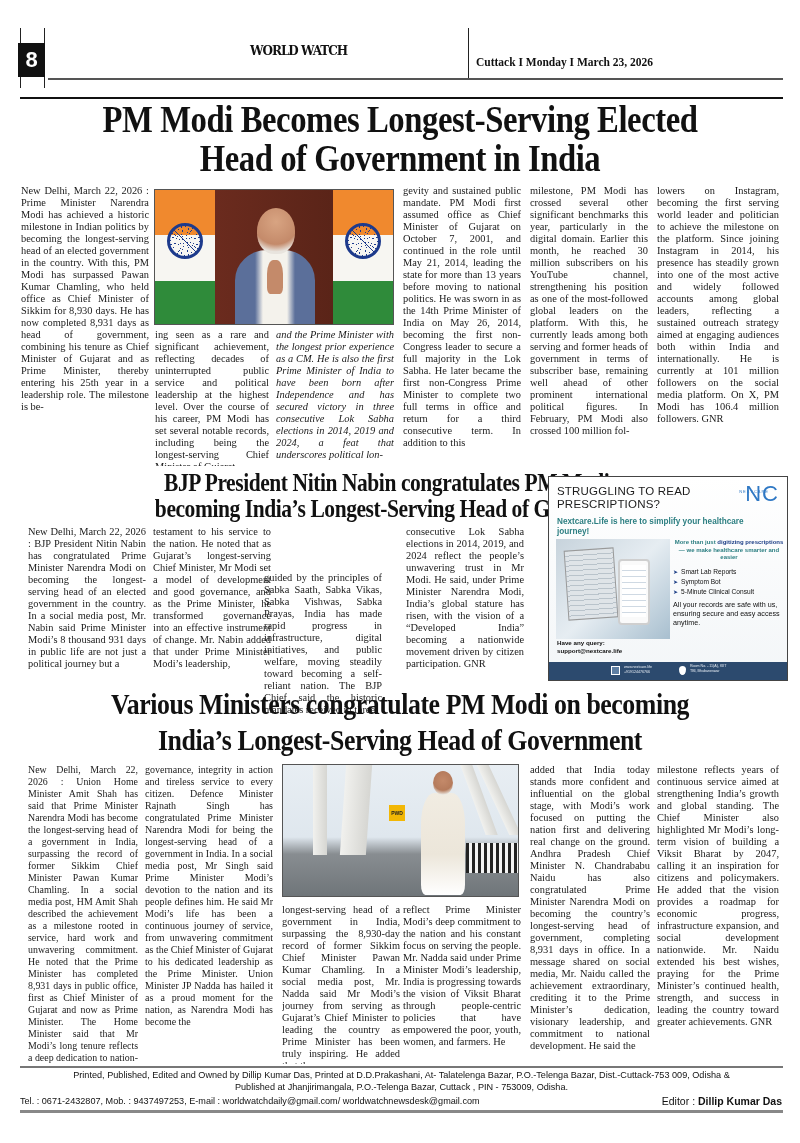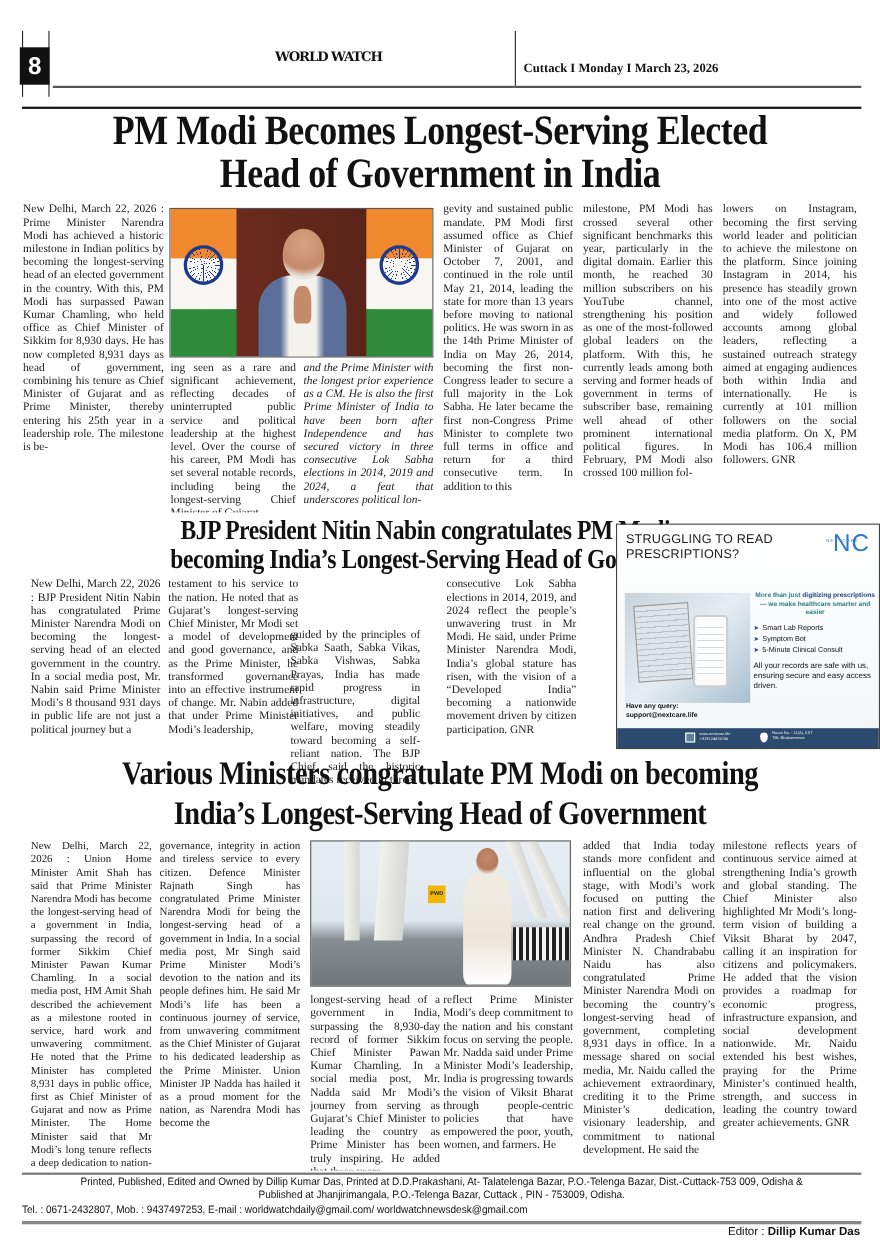--- a/index.html
+++ b/index.html
@@ -37,21 +37,21 @@
   .person .hands { position: absolute; left: 32px; top: 52px; width: 16px; height: 34px; background: #c48a6a; border-radius: 40% 40% 20% 20%; }
 
   .photo-bridge { left: 282px; top: 764px; width: 237px; height: 133px; background: linear-gradient(180deg, #e8eef3 0%, #dfe7ee 55%, #888d91 68%, #6f7579 100%); }
   .pylon { position: absolute; background: linear-gradient(90deg, #f1f1ee, #d6d6d2); }
   .bridge-person { position: absolute; left: 138px; top: 6px; width: 44px; height: 124px; }
   .bridge-person .head { position: absolute; left: 12px; top: 0; width: 20px; height: 24px; border-radius: 50%; background: radial-gradient(circle at 50% 40%, #c48a6a 0%, #b57b5c 55%, #eae7e1 80%); }
   .bridge-person .body { position: absolute; left: 0; top: 22px; width: 44px; height: 102px; border-radius: 30% 30% 10% 10%; background: linear-gradient(180deg, #f1ece2 0%, #ece6da 60%, #ffffff 100%); }
   .pwd-sign { position: absolute; left: 106px; top: 40px; width: 16px; height: 16px; background: #f2b705; font-size: 5px; font-weight: bold; text-align: center; line-height: 16px; color: #222; font-family: "Liberation Sans", sans-serif; }
   .barrier { position: absolute; right: 0; top: 78px; width: 52px; height: 30px; background: repeating-linear-gradient(90deg, #222 0 3px, #f4f4f4 3px 6px); }
 
-  .ad { position: absolute; left: 560px; top: 476px; width: 240px; height: 205px; border: 1px solid #444; background: linear-gradient(180deg, #ffffff 0%, #f3f6f8 100%); font-family: "Liberation Sans", sans-serif; overflow: hidden; }
+  .ad { position: absolute; left: 548px; top: 476px; width: 240px; height: 205px; border: 1px solid #444; background: linear-gradient(180deg, #ffffff 0%, #f3f6f8 100%); font-family: "Liberation Sans", sans-serif; overflow: hidden; }
   .ad-title { position: absolute; left: 8px; top: 8px; font-size: 11.5px; line-height: 13px; color: #1b1b1b; font-weight: normal; letter-spacing: 0.2px; }
   .ad-logo { position: absolute; right: 8px; top: 4px; font-size: 22px; font-weight: normal; color: #2f78c4; letter-spacing: 1px; }
   .ad-logo-small { position: absolute; right: 18px; top: 12px; font-size: 4px; color: #2f78c4; letter-spacing: 1px; }
   .ad-subtitle { position: absolute; left: 8px; top: 40px; width: 200px; font-size: 8.2px; line-height: 10px; color: #2d7f82; font-weight: bold; }
   .ad-img { position: absolute; left: 7px; top: 62px; width: 114px; height: 100px; background: linear-gradient(135deg, #c7d3dc 0%, #e6edf2 50%, #a8bfcf 100%); overflow: hidden; }
   .clipboard { position: absolute; left: 10px; top: 10px; width: 50px; height: 70px; background: repeating-linear-gradient(180deg, #dfe4e8 0 4px, #b9c3cb 4px 5px); transform: rotate(-4deg); border: 1px solid #999; }
   .phone { position: absolute; left: 62px; top: 20px; width: 32px; height: 66px; border-radius: 4px; background: #fafafa; border: 2px solid #cfcfcf; }
   .phone .scr { position: absolute; left: 2px; top: 4px; width: 24px; height: 52px; background: repeating-linear-gradient(180deg, #fff 0 5px, #cfd9e3 5px 6px); }
   .ad-right { position: absolute; left: 124px; top: 62px; width: 112px; }
   .ad-lead { font-size: 6px; line-height: 7.5px; text-align: center; color: #2d7f82; font-weight: bold; }
@@ -63,21 +63,21 @@
   .ad-query { position: absolute; left: 8px; top: 162px; font-size: 6.2px; line-height: 8px; color: #111; font-weight: bold; }
   .ad-footer { position: absolute; left: 0; bottom: 0; width: 100%; height: 18px; background: #2c4a6e; }
   .ad-foot-icon1 { position: absolute; left: 62px; top: 4px; width: 9px; height: 9px; border: 1px solid #fff; background: #5f7fa3; }
   .ad-foot-text1 { position: absolute; left: 75px; top: 3px; font-size: 3.6px; line-height: 5px; color: #e8eef5; }
   .ad-foot-icon2 { position: absolute; left: 130px; top: 4px; width: 7px; height: 9px; border-radius: 50% 50% 50% 50% / 40% 40% 60% 60%; background: #fff; }
   .ad-foot-text2 { position: absolute; left: 141px; top: 2px; font-size: 3.6px; line-height: 4.5px; color: #e8eef5; }
 
   .bottom-rule-1 { position: absolute; left: 20px; top: 1066px; width: 763px; height: 2px; background: #777; }
   .imprint { position: absolute; left: 20px; top: 1069px; width: 763px; text-align: center; font-family: "Liberation Sans", sans-serif; font-size: 9.8px; line-height: 12px; color: #111; transform: scaleX(0.93); transform-origin: center; }
   .contact { position: absolute; left: 20px; top: 1095px; font-family: "Liberation Sans", sans-serif; font-size: 9.8px; color: #111; transform: scaleX(0.93); transform-origin: left; white-space: nowrap; }
-  .editor { position: absolute; right: 18px; top: 1095px; font-family: "Liberation Sans", sans-serif; font-size: 10.5px; color: #111; white-space: nowrap; margin-top: 19px; }
+  .editor { position: absolute; right: 18px; top: 1095px; font-family: "Liberation Sans", sans-serif; font-size: 10.5px; color: #111; white-space: nowrap; }
   .editor b { font-weight: bold; }
   .bottom-rule-2 { position: absolute; left: 20px; top: 1110px; width: 763px; height: 3px; background: #888; }
 </style>
 </head>
 <body>
 
 <header class="masthead">
   <div class="page-num-box"></div>
   <div class="page-num">8</div>
   <div class="logo">WORLD WATCH</div>
@@ -136,36 +136,37 @@
   <div class="col" style="left:406px; top:526px; width:118px; height:158px;">consecutive Lok Sabha elections in 2014, 2019, and 2024 reflect the people’s unwavering trust in Mr Modi. He said, under Prime Minister Narendra Modi, India’s global stature has risen, with the vision of a “Developed India” becoming a nationwide movement driven by citizen participation. GNR</div>
 </section>
 
 <aside class="ad">
   <div class="ad-title">
     <span>STRUGGLING TO READ</span><br>
     <span>PRESCRIPTIONS?</span>
   </div>
   <div class="ad-logo">NC</div>
   <div class="ad-logo-small">NEXTCARE</div>
+  <div class="ad-subtitle">Nextcare.Life is here to simplify your healthcare journey!</div>
   <div class="ad-img">
     <div class="clipboard"></div>
     <div class="phone">
         <div class="scr"></div>
       </div>
   </div>
   <div class="ad-right">
     <div class="ad-lead">
       <span>More than just </span><b>digitizing prescriptions</b><span> — we make healthcare smarter and easier</span>
     </div>
     <ul class="ad-bullets">
       <li><span class="arr">➤</span><span>Smart Lab Reports</span></li>
       <li><span class="arr">➤</span><span>Symptom Bot</span></li>
       <li><span class="arr">➤</span><span>5-Minute Clinical Consult</span></li>
     </ul>
-    <div class="ad-safe">All your records are safe with us, ensuring secure and easy access driven.</div>
+    <div class="ad-safe">All your records are safe with us, ensuring secure and easy access anytime.</div>
   </div>
   <div class="ad-query">
     <span>Have any query:</span><br>
     <span>support@nextcare.life</span>
   </div>
   <div class="ad-footer">
     <div class="ad-foot-icon1"></div>
     <div class="ad-foot-text1">
       <span>www.nextcare.life</span><br><span>+919124476766</span>
     </div>

